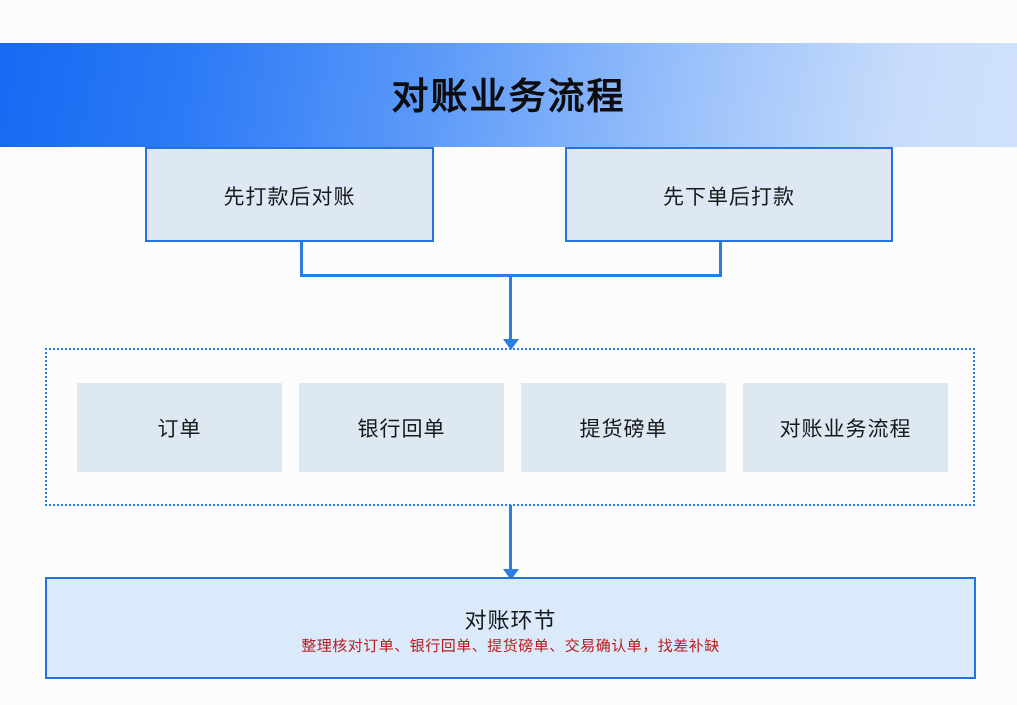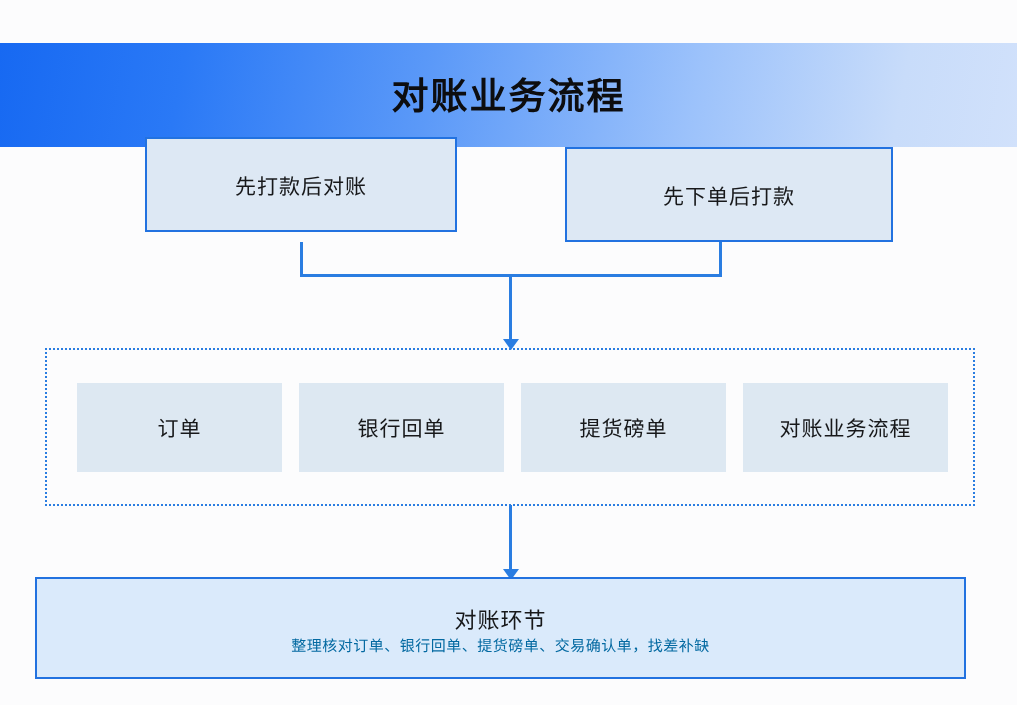--- a/index.html
+++ b/index.html
@@ -60,21 +60,21 @@
     box-sizing: border-box;
     border: 2px solid #2272e0;
     background: #dde8f4;
     display: flex;
     align-items: center;
     justify-content: center;
     color: #17181a;
     font-size: 21px;
     letter-spacing: 1px;
   }
-  #branch-1 { left: 145px; top: 33px;  width: 312px; height: 95px; }
+  #branch-1 { left: 145px; top: 43px;  width: 289px; height: 95px; }
   #branch-2 { left: 565px; top: 43px;  width: 328px; height: 95px; }
 
   
   .conn {
     position: absolute;
     background: #2a7de1;
   }
   
   #stub-left  { left: 300px; top: 138px; width: 3px;  height: 35px; }
   
@@ -122,41 +122,41 @@
     justify-content: center;
     font-size: 21px;
     color: #17181a;
     letter-spacing: 1px;
     flex: none;
   }
 
   
   #reconcile-box {
     position: absolute;
-    left: 35px;
+    left: 45px;
     top: 473px;
     width: 931px;
     height: 102px;
     box-sizing: border-box;
     border: 2px solid #2272e0;
     background: #daeafb;
     display: flex;
     flex-direction: column;
     align-items: center;
     justify-content: center;
     gap: 0;
   }
   .reconcile-title {
     font-size: 22px;
     color: #17181a;
     letter-spacing: 1px;
   }
   .reconcile-sub {
     font-size: 15px;
-    color: #0369a1;
+    color: #b91c1c;
     letter-spacing: 0.5px;
   }
 </style>
 </head>
 <body>
 
 <div class="header">
   <div class="header-title">对账业务流程</div>
 </div>
 

